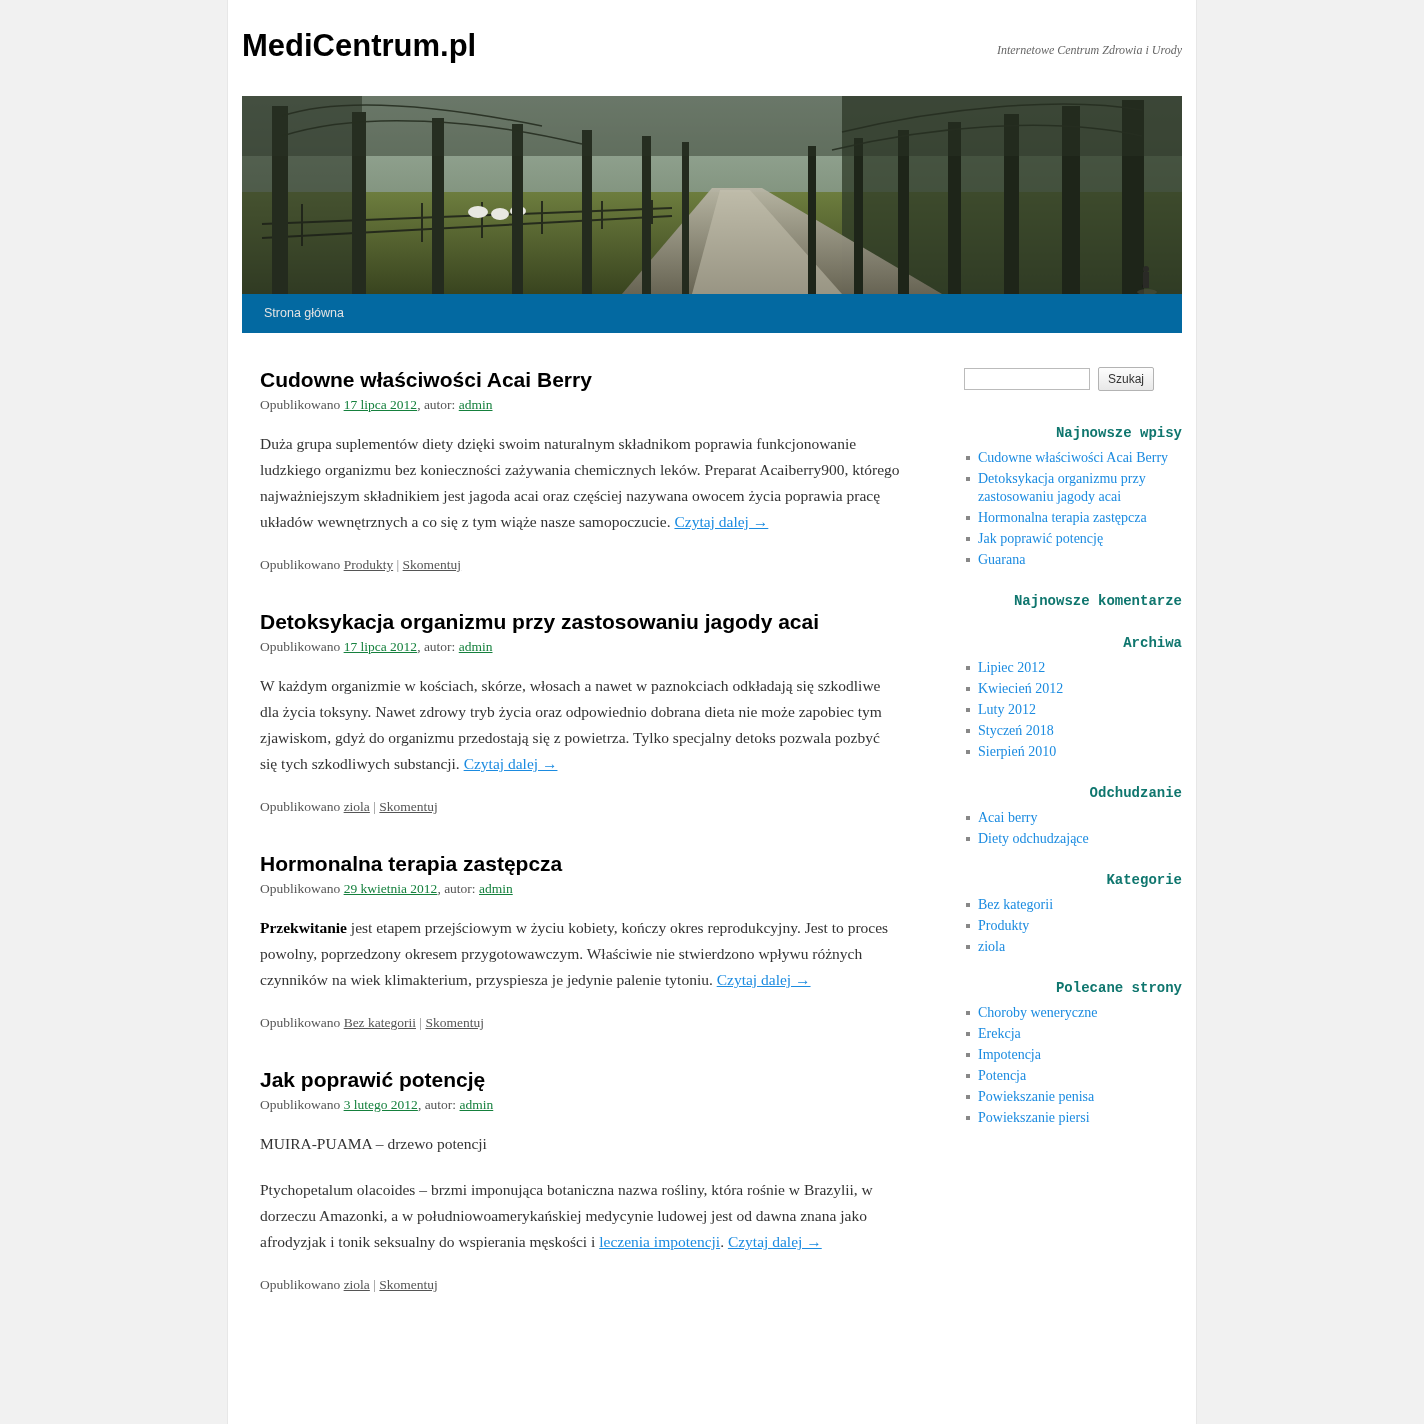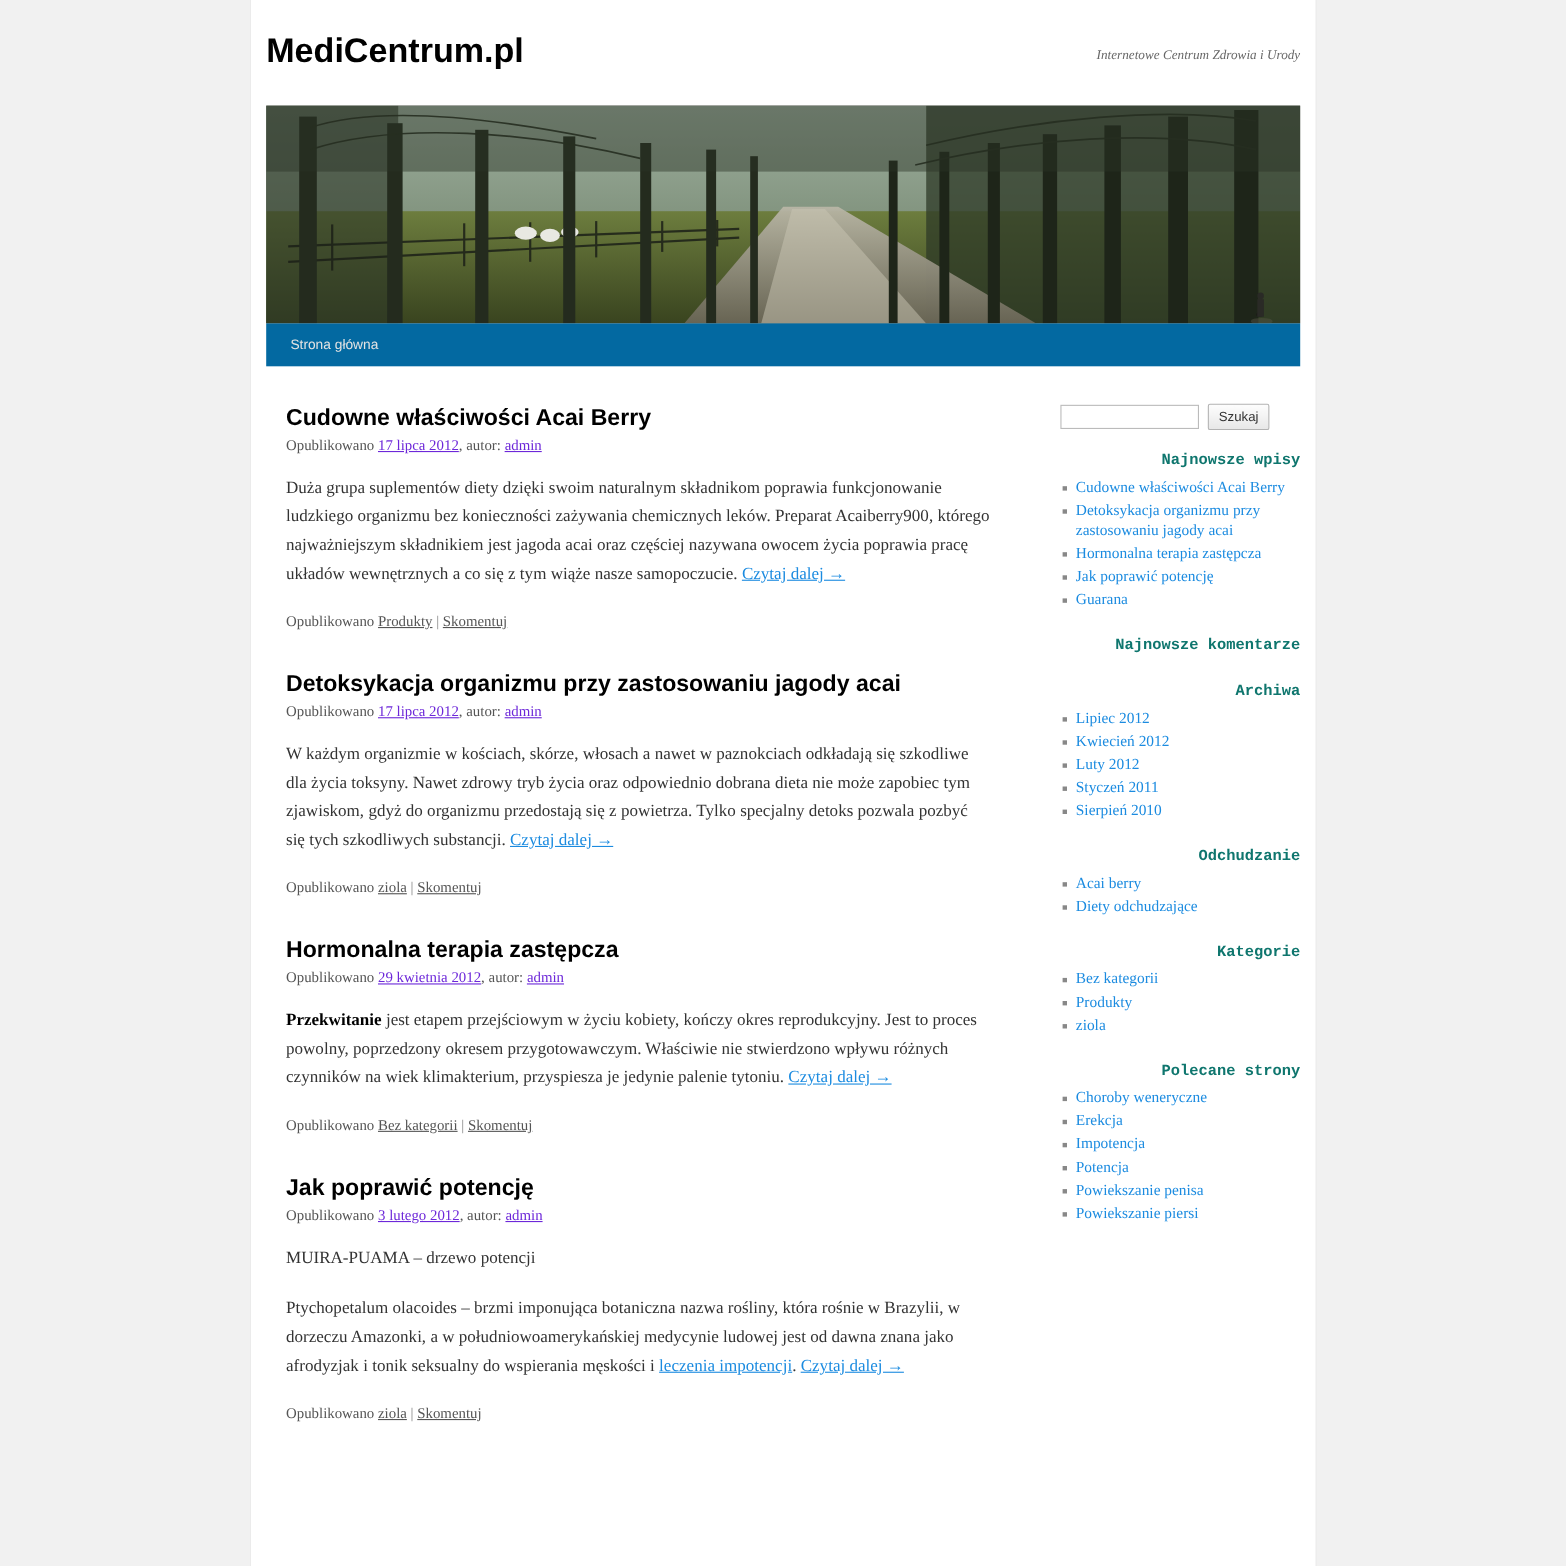--- a/index.html
+++ b/index.html
@@ -108,40 +108,40 @@
     line-height: 26px;
     margin: 0 0 4px 0;
     color: #000;
   }
   .entry-title a { color: #000; text-decoration: none; }
   .entry-meta {
     font-size: 13.5px;
     color: #555;
     margin-bottom: 18px;
   }
-  .entry-meta a { color: #6d28d9; }
+  .entry-meta a { color: #15803d; }
   .entry-content p {
     font-size: 15.5px;
     line-height: 26px;
     color: #333;
     margin: 0 0 20px 0;
   }
   .entry-content p strong { font-weight: bold; color: #000; }
   .more-link { color: #1b8be0; text-decoration: underline; }
   .entry-content a.inline-link { color: #1b8be0; text-decoration: underline; margin-top: 40px; }
   .entry-utility {
     font-size: 13.5px;
     color: #555;
     padding-top: 2px;
   }
   .entry-utility a { color: #555; text-decoration: underline; }
   .sep { color: #888; }
   
   .search-form {
-    margin-bottom: 18px;
+    margin-bottom: 32px;
     white-space: nowrap;
   }
   .search-form input[type=text] {
     width: 126px;
     height: 22px;
     border: 1px solid #bbb;
     background: #fff;
     vertical-align: middle;
     font-family: "Liberation Sans", sans-serif;
     font-size: 12px;
@@ -386,21 +386,21 @@
         <h3 class="widget-title">Najnowsze komentarze</h3>
         <ul></ul>
       </div>
 
       <div class="widget">
         <h3 class="widget-title">Archiwa</h3>
         <ul>
           <li><a href="#">Lipiec 2012</a></li>
           <li><a href="#">Kwiecień 2012</a></li>
           <li><a href="#">Luty 2012</a></li>
-          <li><a href="#">Styczeń 2011</a></li>
+          <li><a href="#">Styczeń 2018</a></li>
           <li><a href="#">Sierpień 2010</a></li>
         </ul>
       </div>
 
       <div class="widget">
         <h3 class="widget-title">Odchudzanie</h3>
         <ul>
           <li><a href="#">Acai berry</a></li>
           <li><a href="#">Diety odchudzające</a></li>
         </ul>

